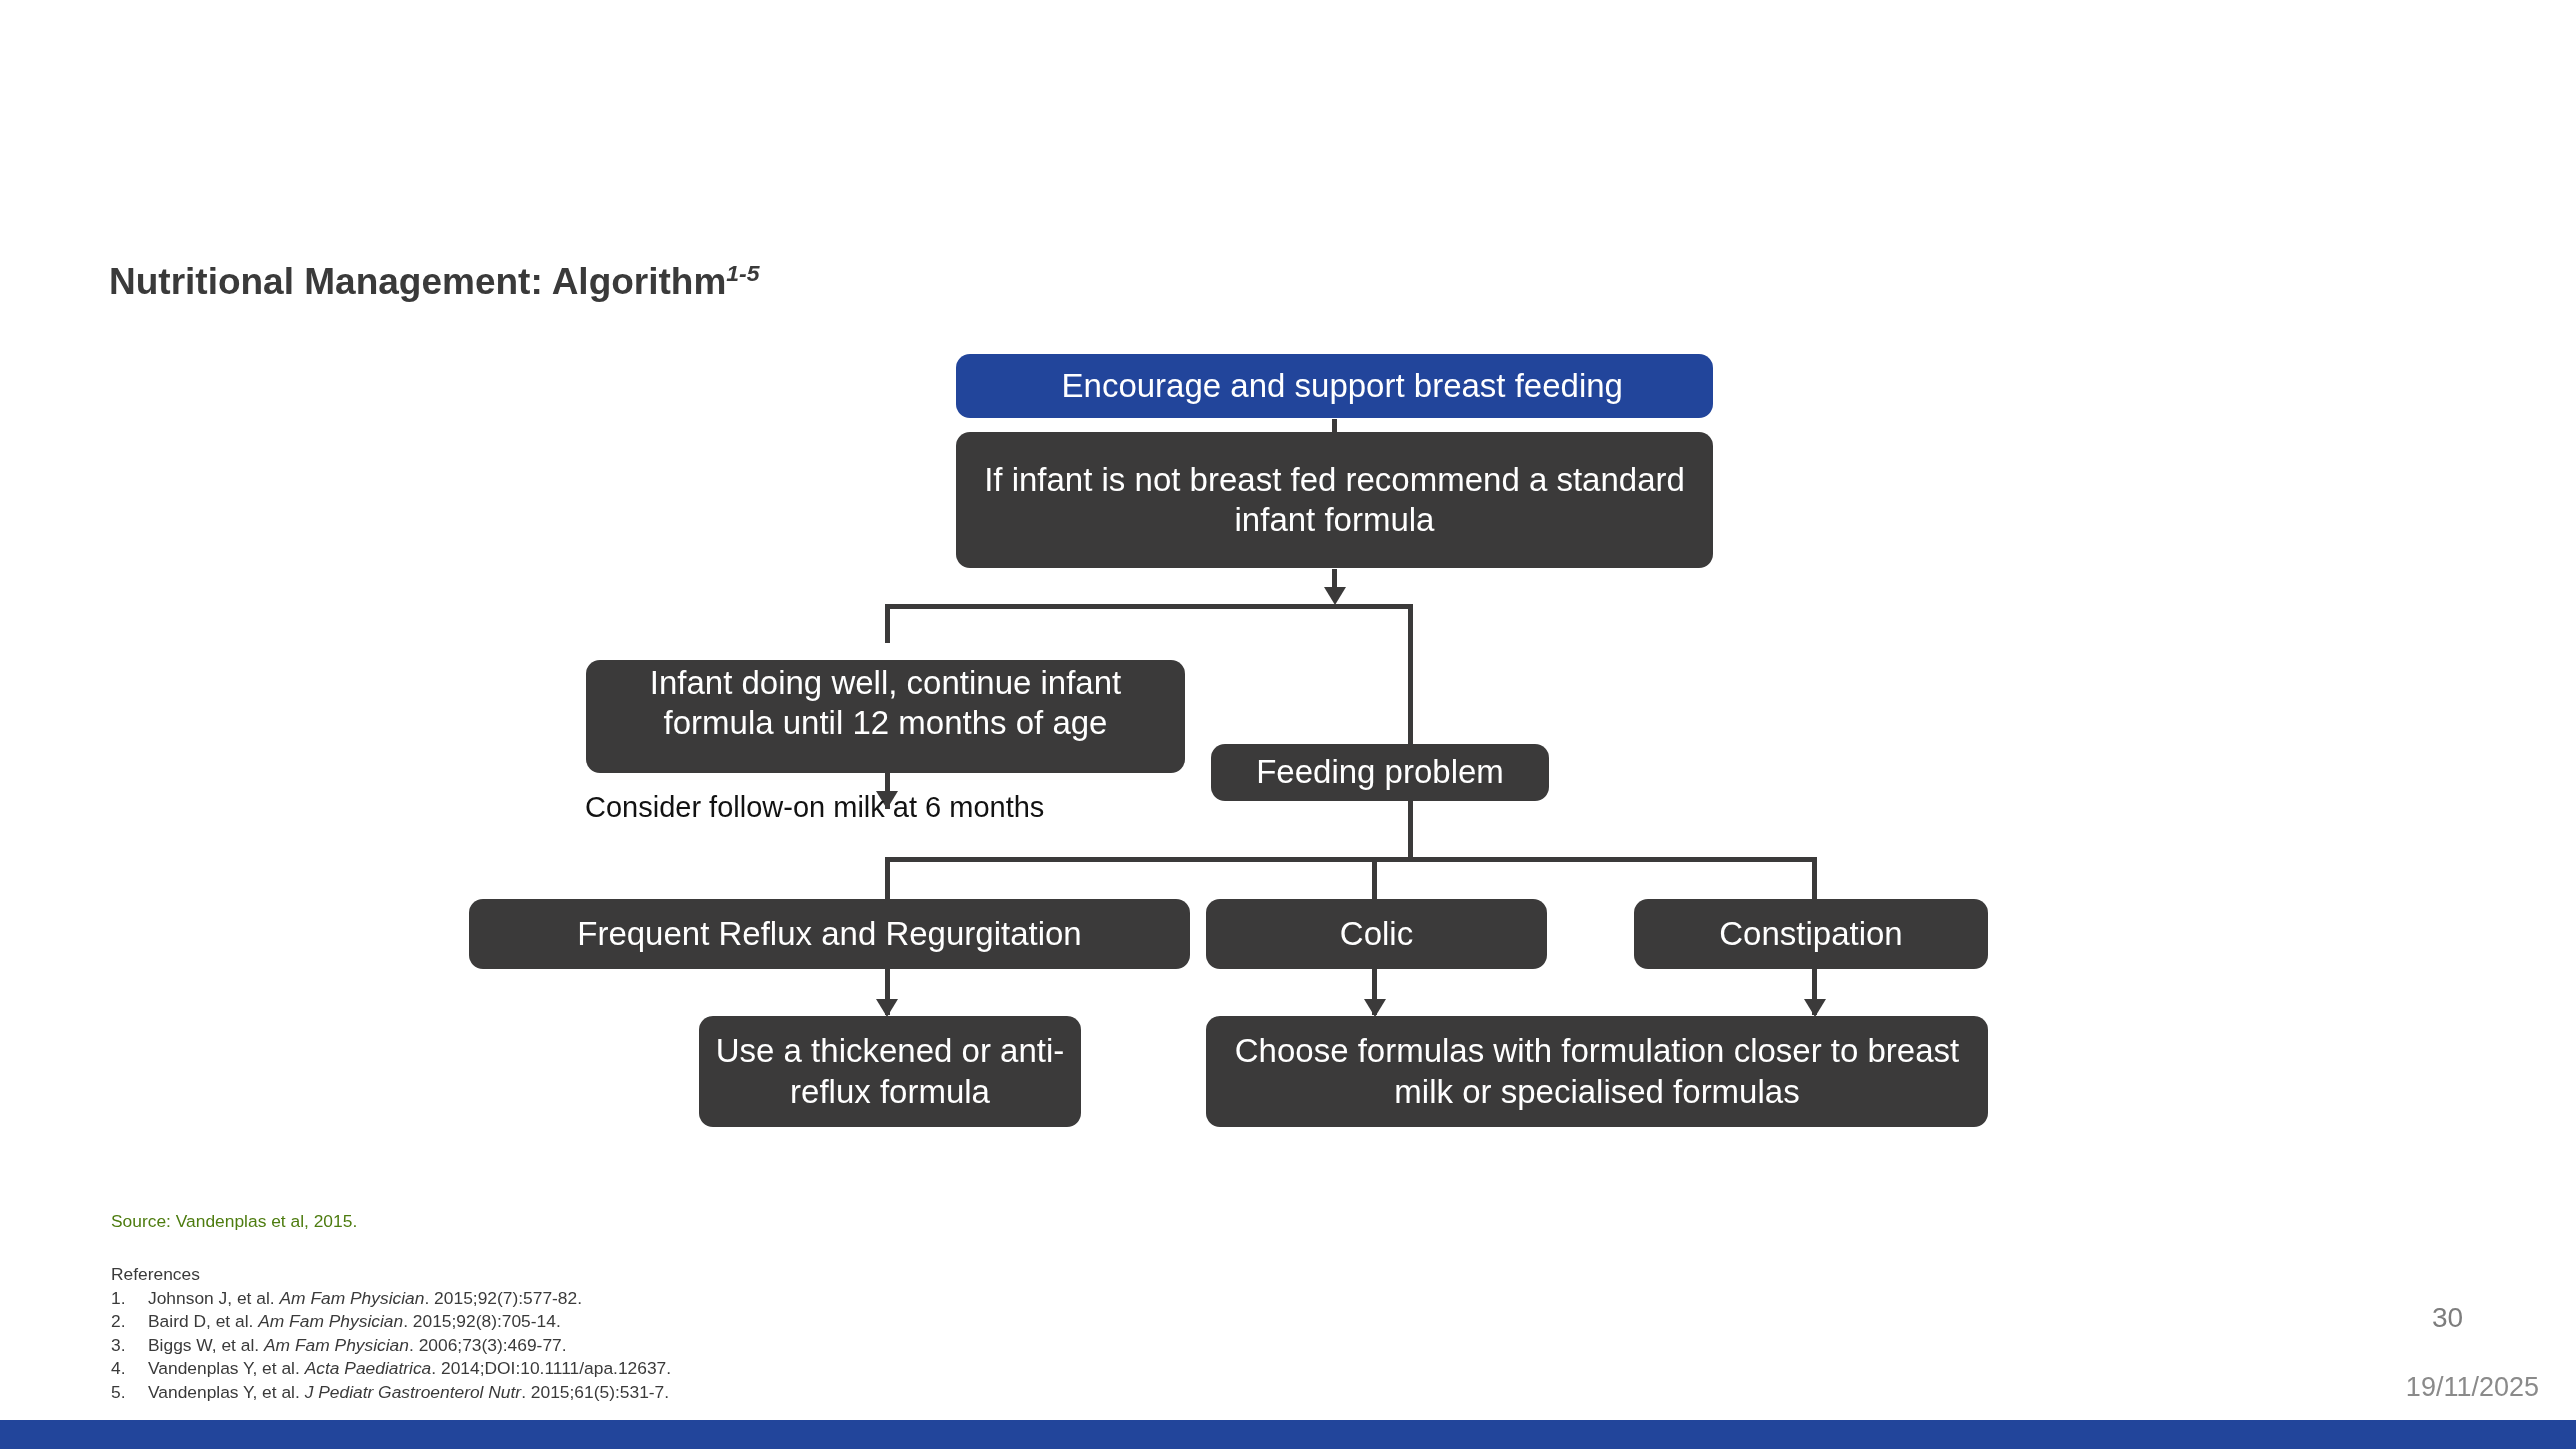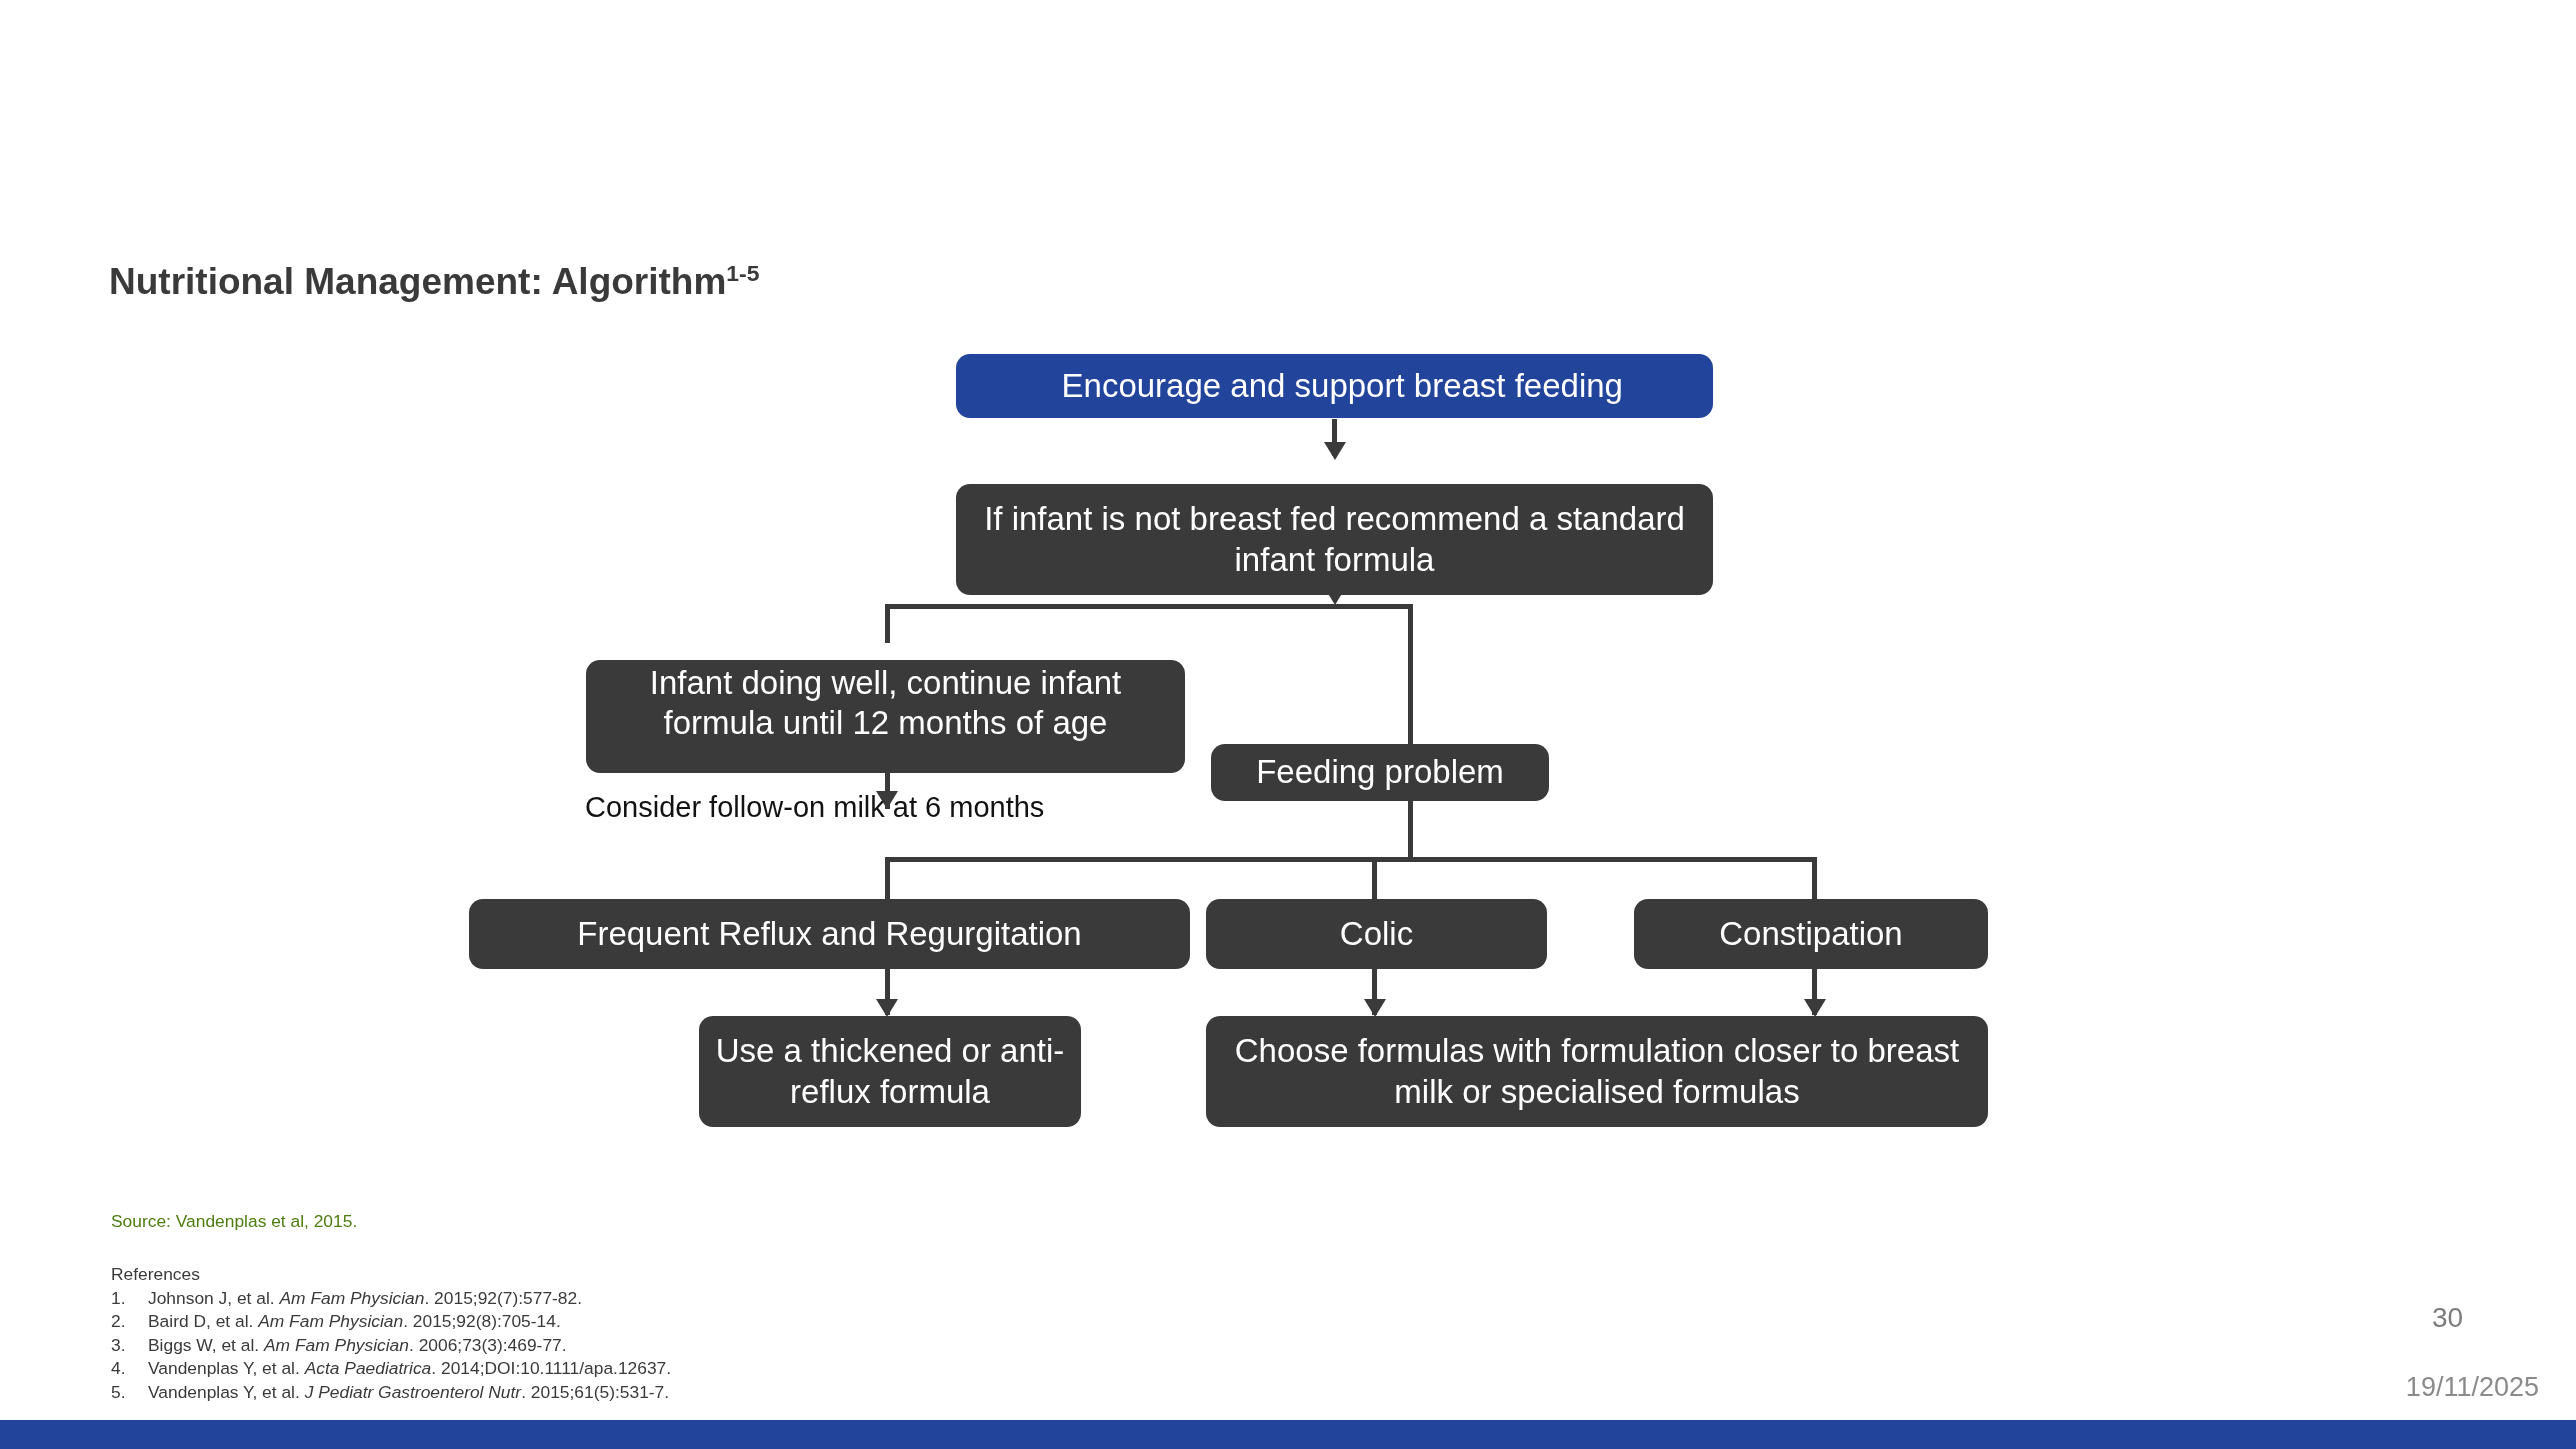--- a/index.html
+++ b/index.html
@@ -36,20 +36,21 @@
     top: 261px;
     font-size: 37px;
     font-weight: bold;
     color: #3a3a3a;
     white-space: nowrap;
   }
   #slide-subtitle sup {
     font-size: 0.62em;
     vertical-align: super;
     line-height: 0;
+    font-style: italic;
   }
 
   
   #flowchart {
     position: absolute;
     left: 0;
     top: 0;
     width: 2576px;
     height: 1159px;
   }
@@ -173,21 +174,21 @@
 
   <div id="slide-subtitle"><span>Nutritional Management: Algorithm</span><sup>1-5</sup></div>
 
   <div id="flowchart">
 
     <div class="node accent" style="left:956px; top:354px; width:757px; height:64px;">Encourage and support breast feeding</div>
 
     <div class="conn v" style="left:1332px; top:419px; height:37px;"></div>
     <div class="arrow-head" style="left:1324px; top:442px;"></div>
 
-    <div class="node" style="left:956px; top:484px; width:757px; height:111px;">If infant is not breast fed recommend a standard infant formula</div>
+    <div class="node" style="left:956px; top:432px; width:757px; height:136px;">If infant is not breast fed recommend a standard infant formula</div>
 
     <div class="conn v" style="left:1332px; top:569px; height:31px;"></div>
     <div class="arrow-head" style="left:1324px; top:587px;"></div>
 
     <div class="conn h" style="left:885px; top:604px; width:528px;"></div>
 
     <div class="conn v" style="left:885px; top:604px; height:39px;"></div>
 
     <div class="conn v" style="left:1408px; top:604px; height:258px;"></div>
 

